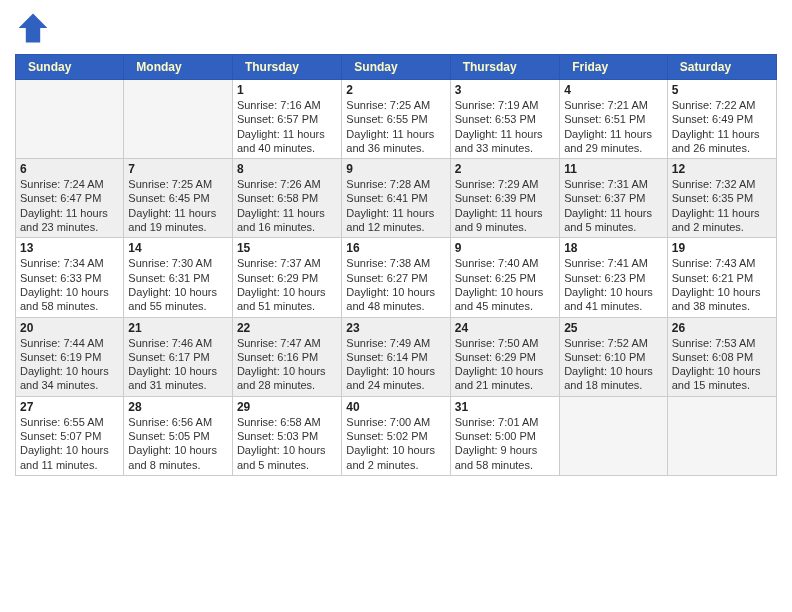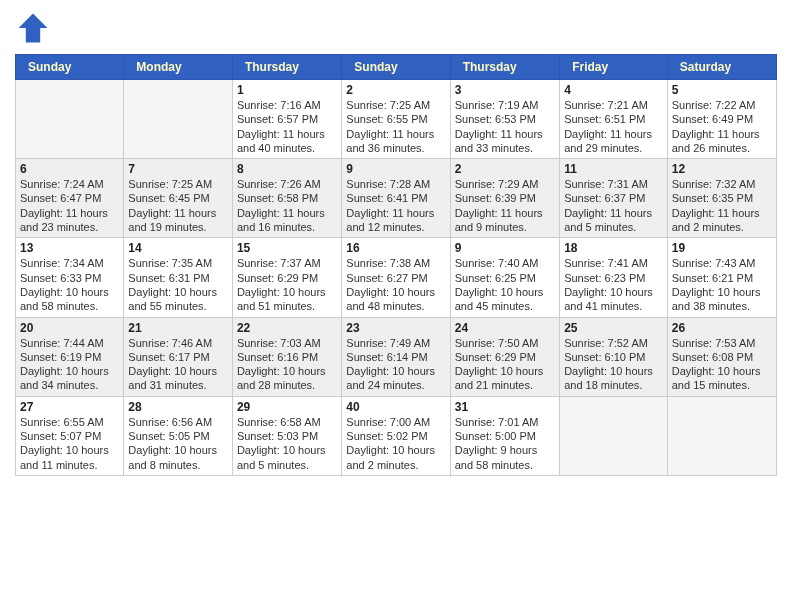--- a/index.html
+++ b/index.html
@@ -221,21 +221,21 @@
         </tr>
         <tr>
           <td>
             <span class="day-number">13</span>
             <div class="day-detail">Sunrise: 7:34 AM
 Sunset: 6:33 PM
 Daylight: 10 hours and 58 minutes.</div>
           </td>
           <td>
             <span class="day-number">14</span>
-            <div class="day-detail">Sunrise: 7:35 AM
+            <div class="day-detail">Sunrise: 7:30 AM
 Sunset: 6:31 PM
 Daylight: 10 hours and 55 minutes.</div>
           </td>
           <td>
             <span class="day-number">15</span>
             <div class="day-detail">Sunrise: 7:37 AM
 Sunset: 6:29 PM
 Daylight: 10 hours and 51 minutes.</div>
           </td>
           <td>
@@ -271,21 +271,21 @@
 Daylight: 10 hours and 34 minutes.</div>
           </td>
           <td>
             <span class="day-number">21</span>
             <div class="day-detail">Sunrise: 7:46 AM
 Sunset: 6:17 PM
 Daylight: 10 hours and 31 minutes.</div>
           </td>
           <td>
             <span class="day-number">22</span>
-            <div class="day-detail">Sunrise: 7:03 AM
+            <div class="day-detail">Sunrise: 7:47 AM
 Sunset: 6:16 PM
 Daylight: 10 hours and 28 minutes.</div>
           </td>
           <td>
             <span class="day-number">23</span>
             <div class="day-detail">Sunrise: 7:49 AM
 Sunset: 6:14 PM
 Daylight: 10 hours and 24 minutes.</div>
           </td>
           <td>

